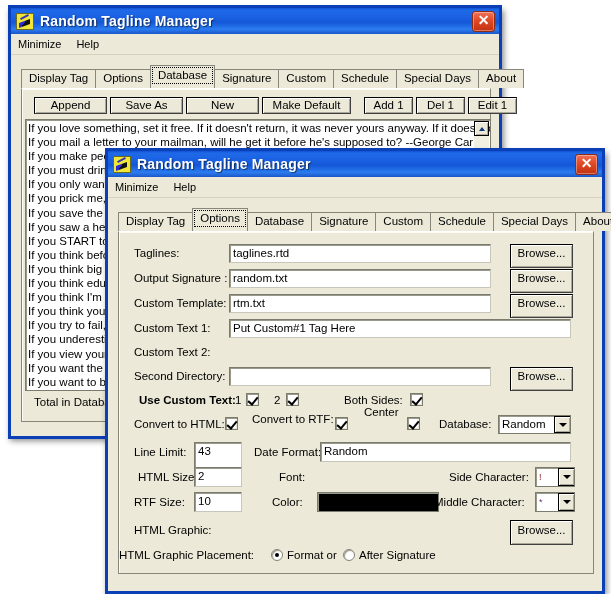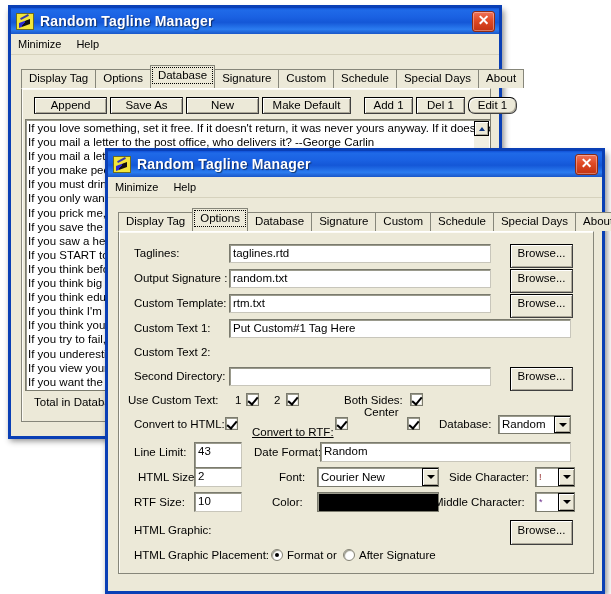--- a/index.html
+++ b/index.html
@@ -329,27 +329,26 @@
 
     <div class="tabbody" style="height:332px;">
 
       <div style="position:absolute; left:12px; top:8px; display:flex; gap:3px;">
         <div class="btn" style="width:71px;">Append</div>
         <div class="btn" style="width:71px;">Save As</div>
         <div class="btn" style="width:71px;">New</div>
         <div class="btn" style="width:87px;text-align:center;">Make Default</div>
         <div class="btn" style="width:47px; margin-left:10px;">Add 1</div>
         <div class="btn" style="width:47px;">Del 1</div>
-        <div class="btn" style="width:47px;border-radius:7px;">Edit 1</div>
+        <div class="btn" style="width:47px;">Edit 1</div>
       </div>
 
       <div class="listbox" style="left:3px; top:30px; width:466px; height:272px;">
         <div class="rows">
           <div class="row">If you love something, set it free. If it doesn't return, it was never yours anyway. If it does, love</div>
-          <div class="row">If you mail a letter to the post office, who delivers it? --George Carlin</div>
           <div class="row">If you mail a letter to your mailman, will he get it before he's supposed to? --George Carlin</div>
           <div class="row">If you make people think they're thinking, they'll love you; but if you really make them think</div>
           <div class="row">If you must drink and drive, drink Pepsi.</div>
           <div class="row">If you only want the truth, don't ask a question.</div>
           <div class="row">If you prick me, do I not bleed? --Shakespeare</div>
           <div class="row">If you save the whales, what do you do with them?</div>
           <div class="row">If you saw a heat wave, would you wave back?</div>
           <div class="row">If you START to think, you might end up thinking.</div>
           <div class="row">If you think before you speak, the other guy gets his joke in first.</div>
           <div class="row">If you think big enough, you'll never have to do it.</div>
@@ -413,56 +412,50 @@
 
       <div class="lbl" style="position:absolute; left:15px; top:90px;">Custom Text 1:</div>
       <div class="field" style="position:absolute; left:110px; top:87px; width:342px; height:19px;">Put Custom#1 Tag Here</div>
 
       <div class="lbl" style="position:absolute; left:15px; top:114px;">Custom Text 2:</div>
 
       <div class="lbl" style="position:absolute; left:15px; top:138px;">Second Directory:</div>
       <div class="field" style="position:absolute; left:110px; top:135px; width:262px; height:19px;"></div>
       <div class="btn" style="position:absolute; left:391px; top:135px; width:61px; height:19px; line-height:15px;">Browse...</div>
 
-      <div class="lbl" style="position:absolute; left:9px; top:162px;">Use Custom Text:</div>
+      <div class="lbl" style="position:absolute; left:20px; top:162px;font-weight:bold;">Use Custom Text:</div>
       <div class="lbl" style="position:absolute; left:116px; top:162px;">1</div>
       <div class="cbx on" style="position:absolute; left:127px; top:161px;"></div>
       <div class="lbl" style="position:absolute; left:155px; top:162px;">2</div>
       <div class="cbx on" style="position:absolute; left:167px; top:161px;"></div>
       <div class="lbl" style="position:absolute; left:225px; top:162px;">Both Sides:</div>
       <div class="cbx on" style="position:absolute; left:291px; top:161px;"></div>
 
       <div class="lbl" style="position:absolute; left:15px; top:186px;">Convert to HTML:</div>
       <div class="cbx on" style="position:absolute; left:106px; top:185px;"></div>
-      <div class="lbl" style="position:absolute; left:133px; top:194px;text-decoration:underline;">Convert to RTF:</div>
+      <div class="lbl" style="position:absolute; left:133px; top:181px;">Convert to RTF:</div>
       <div class="cbx on" style="position:absolute; left:216px; top:185px;"></div>
       <div class="lbl" style="position:absolute; left:245px; top:174px;text-align:center;">Center</div>
       <div class="cbx on" style="position:absolute; left:288px; top:185px;"></div>
       <div class="lbl" style="position:absolute; left:320px; top:186px;">Database:</div>
       <div class="combo" style="position:absolute; left:379px; top:183px; width:73px; height:19px;">
         <span class="cval">Random</span>
         <span class="carrow">
             <i></i>
           </span>
       </div>
 
       <div class="lbl" style="position:absolute; left:15px; top:214px;">Line Limit:</div>
       <div class="field" style="position:absolute; left:75px; top:210px; width:48px; height:36px;">43</div>
       <div class="lbl" style="position:absolute; left:135px; top:214px;">Date Format:</div>
       <div class="field" style="position:absolute; left:201px; top:210px; width:251px; height:20px;">Random</div>
 
       <div class="lbl" style="position:absolute; left:19px; top:239px;">HTML Size:</div>
       <div class="field" style="position:absolute; left:75px; top:235px; width:48px; height:20px;">2</div>
       <div class="lbl" style="position:absolute; left:160px; top:239px;">Font:</div>
-      <div class="combo" style="position:absolute; left:198px; top:235px; width:122px; height:20px;">
-        <span class="cval">Courier New</span>
-        <span class="carrow">
-            <i></i>
-          </span>
-      </div>
       <div class="lbl" style="position:absolute; left:330px; top:239px;">Side Character:</div>
       <div class="combo" style="position:absolute; left:416px; top:235px; width:40px; height:20px;">
         <span class="cval" style="color:#8b1a1a; font-size:9px;">!</span>
         <span class="carrow">
             <i></i>
           </span>
       </div>
 
       <div class="lbl" style="position:absolute; left:15px; top:264px;">RTF Size:</div>
       <div class="field" style="position:absolute; left:75px; top:260px; width:48px; height:20px;">10</div>
@@ -472,21 +465,21 @@
       <div class="combo" style="position:absolute; left:416px; top:260px; width:40px; height:20px;">
         <span class="cval" style="color:#6b2d8b; font-size:9px;">*</span>
         <span class="carrow">
             <i></i>
           </span>
       </div>
 
       <div class="lbl" style="position:absolute; left:15px; top:292px;">HTML Graphic:</div>
       <div class="btn" style="position:absolute; left:391px; top:288px; width:61px; height:20px; line-height:16px;">Browse...</div>
 
-      <div class="lbl" style="position:absolute; left:15px; top:317px;">HTML Graphic Placement:</div>
+      <div class="lbl" style="position:absolute; left:0; top:317px;">HTML Graphic Placement:</div>
       <div class="radio on" style="position:absolute; left:152px; top:317px;"></div>
       <div class="lbl" style="position:absolute; left:168px; top:317px;">Format or</div>
       <div class="radio" style="position:absolute; left:224px; top:317px;"></div>
       <div class="lbl" style="position:absolute; left:240px; top:317px;">After Signature</div>
 
     </div>
   </div>
 
 </div>
 

